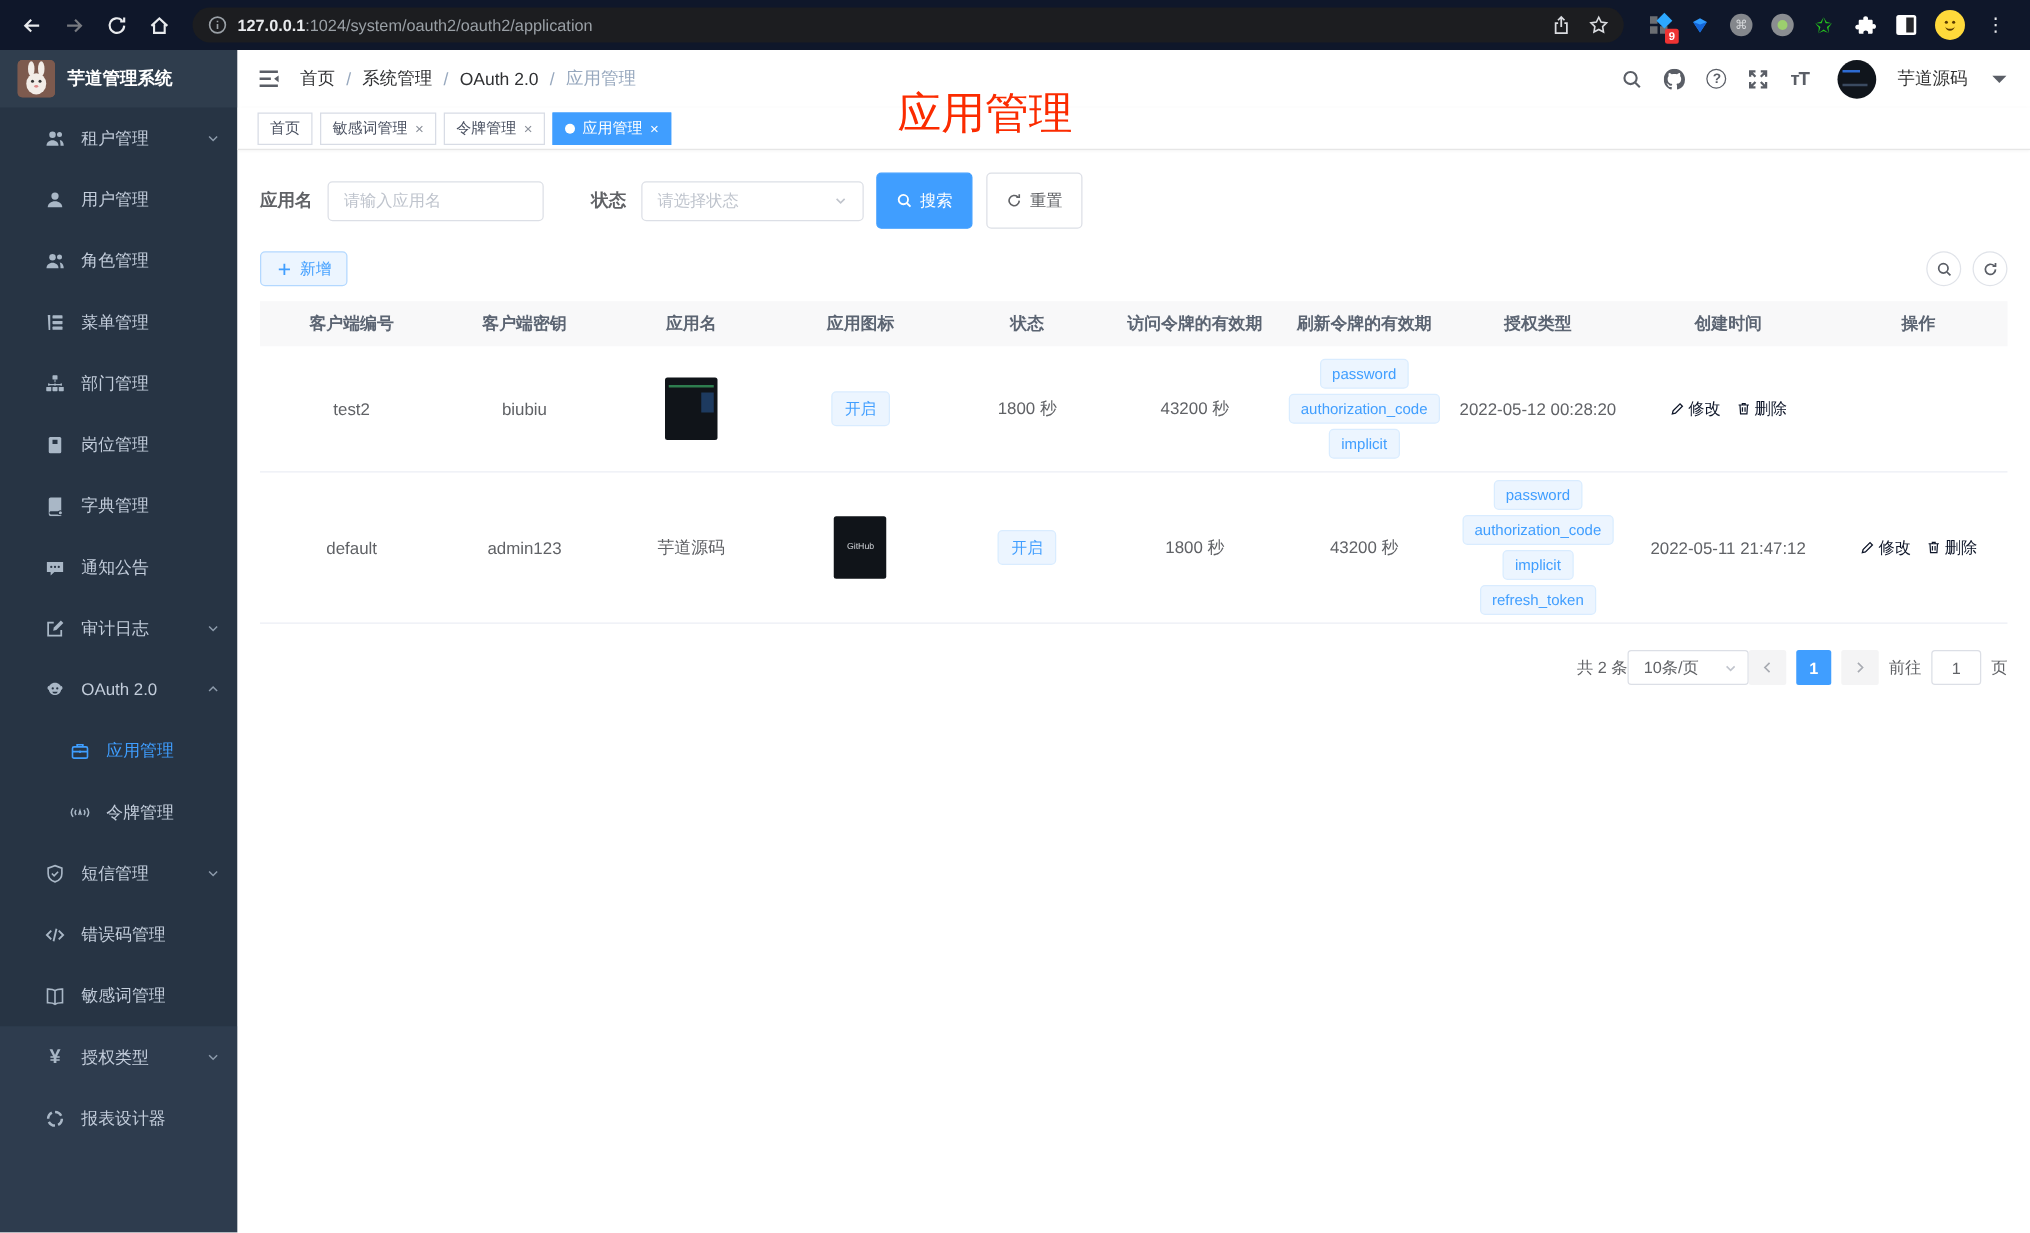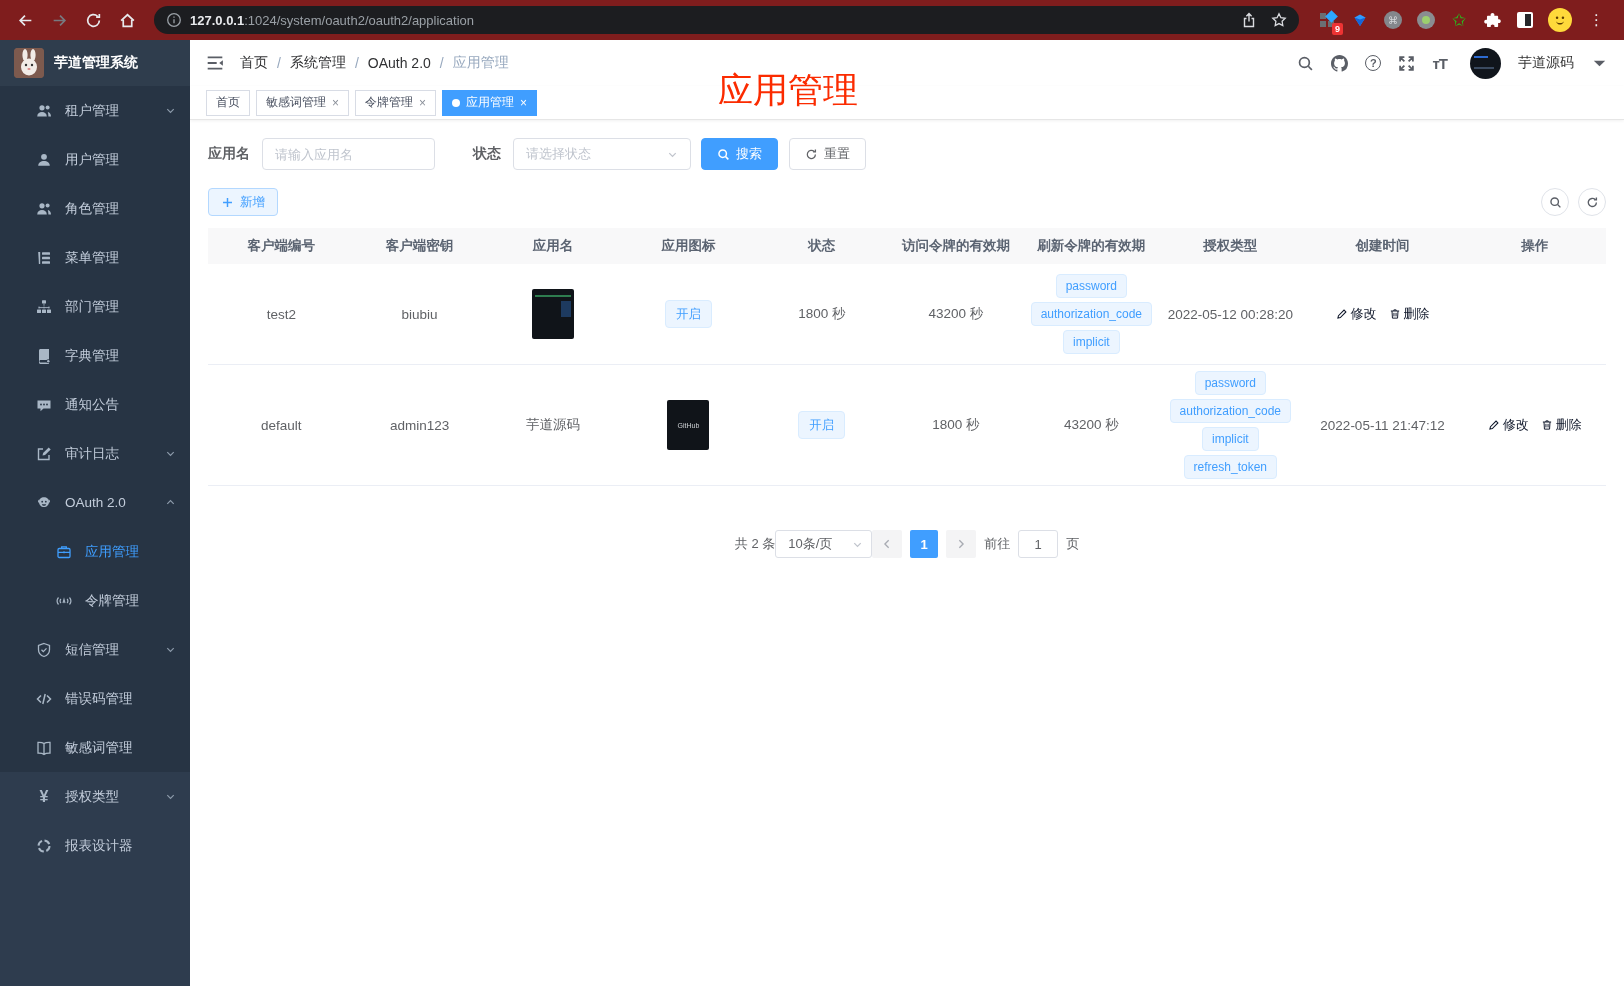--- a/index.html
+++ b/index.html
@@ -2,21 +2,21 @@
 <html><head>
 <meta charset="utf-8">
 <style>
   * { margin:0; padding:0; box-sizing:border-box; }
   html,body { width:1624px; height:986px; overflow:hidden; font-family:"Liberation Sans","DejaVu Sans",sans-serif; background:#fff; }
   svg { display:block; }
   .ic { display:inline-flex; align-items:center; justify-content:center; }
   .ic svg { width:16px; height:16px; }
 
   
-  .browser { height:40px; background:#7f1d1d; display:flex; align-items:center; padding:0 10px; gap:4px; }
+  .browser { height:40px; background:#0f172a; display:flex; align-items:center; padding:0 10px; gap:4px; }
   .bnav { width:30px; height:30px; border-radius:50%; display:flex; align-items:center; justify-content:center; color:#e8eaed; }
   .bnav svg { width:17px; height:17px; }
   .bnav.dim { color:#777a80; }
   .omnibox { flex:1; height:28px; margin:0 8px; background:#1c1d20; border-radius:14px; display:flex; align-items:center; padding:0 12px; color:#9aa0a6; gap:8px; }
   .omni-url { flex:1; font-size:13px; color:#9aa0a6; white-space:nowrap; overflow:hidden; }
   .omni-url b { color:#e8eaed; font-weight:700; }
   .omni-right { display:flex; gap:14px; align-items:center; color:#dadce0; }
   .exts { display:flex; align-items:center; gap:13px; padding:0 6px; }
   .extico { position:relative; width:20px; height:20px; display:flex; align-items:center; justify-content:center; }
   .ext-grid { position:relative; width:14px; height:14px; }
@@ -80,21 +80,21 @@
 
   
   .content { flex:1; padding:18px 18px 0 18px; overflow:hidden; }
   .filter-row { display:flex; align-items:center; font-size:14px; color:#606266; }
   .flabel { font-weight:700; color:#606266; margin-right:12px; }
   .f-input { width:173px; height:32px; border:1px solid #dcdfe6; border-radius:4px; padding:0 12px; font-size:13px; color:#606266; font-family:inherit; }
   .f-input::placeholder { color:#bfc4cd; }
   .f-select { width:178px; height:32px; border:1px solid #dcdfe6; border-radius:4px; padding:0 12px; display:flex; align-items:center; color:#bfc4cd; font-size:13px; cursor:pointer; }
   .f-select .mchev { color:#c0c4cc; }
   .gap1 { width:38px; }
-  .btn { height:32px; border-radius:4px; display:inline-flex; align-items:center; gap:6px; font-size:13px; padding:0 15px; cursor:pointer; border:1px solid #dcdfe6; background:#fff; color:#606266; }
+  .btn { height:45px; border-radius:4px; display:inline-flex; align-items:center; gap:6px; font-size:13px; padding:0 15px; cursor:pointer; border:1px solid #dcdfe6; background:#fff; color:#606266; }
   .btn svg { width:13px; height:13px; }
   .btn.primary { background:#409eff; border-color:#409eff; color:#fff; margin-left:10px; margin-right:11px; }
   .toolbar { display:flex; align-items:center; margin-top:18px; }
   .btn.plain { height:28px; background:#ecf5ff; border-color:#b3d8ff; color:#409eff; padding:0 12px; font-size:12.5px; }
   .tool-right { margin-left:auto; display:flex; gap:9px; }
   .circ-btn { width:28px; height:28px; border-radius:50%; border:1px solid #e0e3e9; background:#fff; color:#5a5e66; display:flex; align-items:center; justify-content:center; cursor:pointer; }
   .circ-btn svg { width:13px; height:13px; }
 
   
   .table { margin-top:12px; width:100%; font-size:13.5px; color:#606266; }
@@ -109,21 +109,21 @@
   .app-thumb.dash::after { content:""; position:absolute; right:3px; top:12px; width:10px; height:16px; background:#1d3a5f; }
   .app-thumb .gh { position:absolute; left:0; right:0; top:50%; transform:translateY(-50%); color:#cfd2d6; font-size:7px; text-align:center; letter-spacing:0; }
   .tag { display:inline-flex; align-items:center; justify-content:center; background:#ecf5ff; border:1px solid #d9ecff; color:#409eff; border-radius:4px; font-size:12px; height:24px; padding:0 9px; white-space:nowrap; }
   .tag.status { height:28px; padding:0 10px; font-size:12.5px; }
   .tagstack { display:flex; flex-direction:column; align-items:center; gap:4px; }
   .oplinks { display:flex; gap:12px; color:#0f172a; font-size:13px; }
   .oplink { display:inline-flex; align-items:center; gap:3px; cursor:pointer; white-space:nowrap; }
   .oplink svg { width:12px; height:12px; }
 
   
-  .pager { display:flex; align-items:center; justify-content:center; margin-top:44px; font-size:13px; color:#606266; gap:0; }
+  .pager { display:flex; align-items:center; justify-content:flex-end; margin-top:21px; font-size:13px; color:#606266; gap:0; }
   .psize { width:97px; height:28px; border:1px solid #dcdfe6; border-radius:3px; display:flex; align-items:center; justify-content:space-between; padding:0 8px 0 12px; color:#606266; cursor:pointer; }
   .psize .mchev { color:#c0c4cc; }
   .pbtn { width:30px; height:28px; background:#f4f4f5; border-radius:2px; display:flex; align-items:center; justify-content:center; color:#a8abb2; cursor:pointer; }
   .pbtn svg { width:10px; height:10px; }
   .pnum { min-width:28px; height:28px; background:#409eff; color:#fff; border-radius:2px; display:flex; align-items:center; justify-content:center; font-weight:700; cursor:pointer; margin:0 8px; }
   .goto { display:flex; align-items:center; gap:8px; margin-left:8px; }
   .goto input { width:40px; height:28px; border:1px solid #dcdfe6; border-radius:3px; text-align:center; font-size:13px; color:#606266; font-family:inherit; }
   .pgroup { display:flex; align-items:center; }
 </style>
 </head>
@@ -286,20 +286,29 @@
                 <rect x="6" y="1.2" width="4" height="3.4" rx=".5"></rect>
                 <path d="M7.6 4.6h.8v2.2h-.8z"></path>
                 <path d="M2.6 8.2h10.8v.9H2.6z"></path>
                 <path d="M2.6 7.5h.9v2h-.9zM7.6 7.5h.8v2h-.8zM12.5 7.5h.9v2h-.9z"></path>
                 <rect x="1" y="10.5" width="4" height="3.4" rx=".5"></rect>
                 <rect x="6" y="10.5" width="4" height="3.4" rx=".5"></rect>
                 <rect x="11" y="10.5" width="4" height="3.4" rx=".5"></rect>
               </svg>
             </span>
             <span>部门管理</span>
+          </div>
+          <div class="mitem">
+            <span class="micon ic">
+              <svg viewBox="0 0 16 16">
+                <rect x="3" y="1.5" width="10" height="13" rx="1.2" fill="currentColor"></rect>
+                <rect x="6" y="3.8" width="4" height="3.4" fill="#273444"></rect>
+              </svg>
+            </span>
+            <span>岗位管理</span>
           </div>
           <div class="mitem">
             <span class="micon ic">
               <svg viewBox="0 0 16 16" fill="currentColor">
                 <path d="M3 2.5C3 1.7 3.7 1 4.5 1H13v11H4.8c-.7 0-1.3.5-1.3 1.2S4.1 14.5 4.8 14.5H13V16H4.5C3.7 16 3 15.1 3 14.2z"></path>
                 <circle cx="12.3" cy="13.2" r="2" fill="#273444"></circle>
                 <circle cx="12.3" cy="13.2" r="1.2" fill="currentColor"></circle>
               </svg>
             </span>
             <span>字典管理</span>

